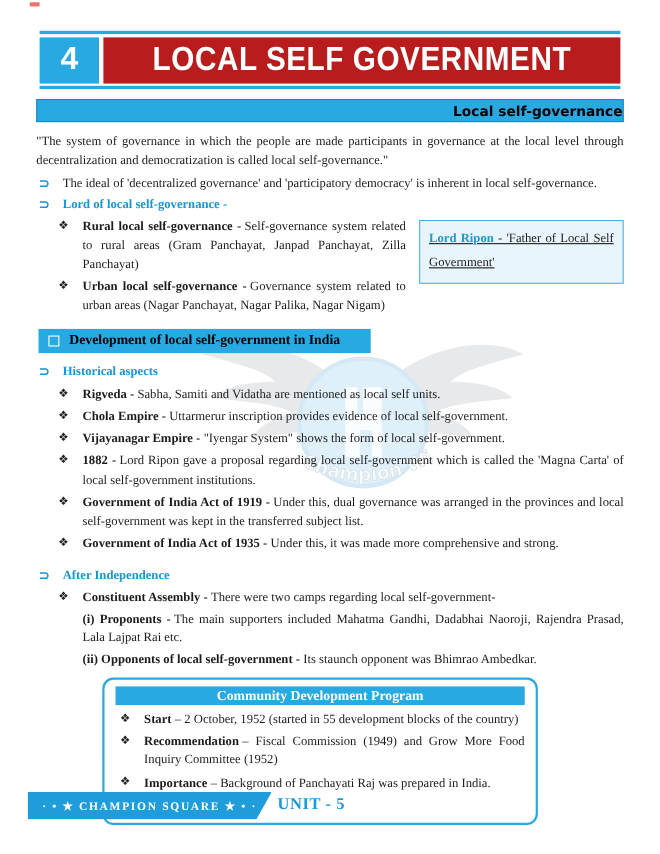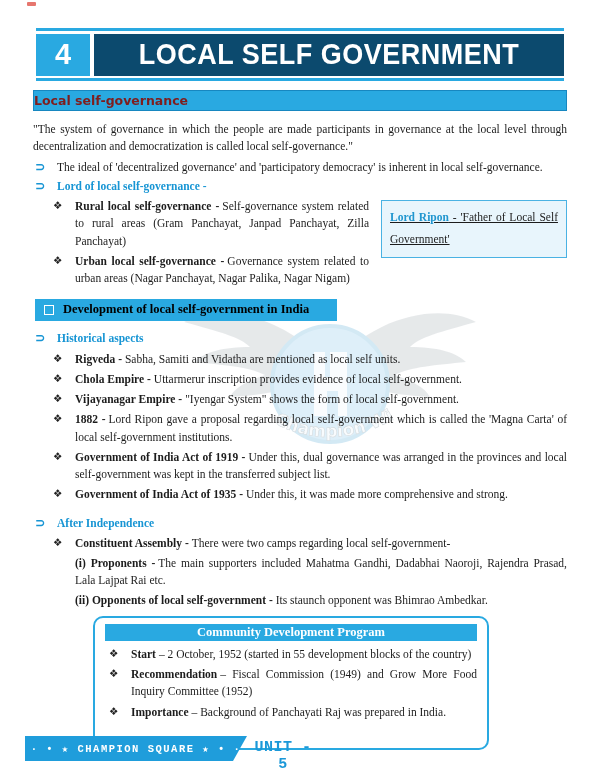--- a/index.html
+++ b/index.html
@@ -11,25 +11,25 @@
   
   .watermark { position:absolute; left:178px; top:278px; z-index:0; }
 
   .content { position:relative; z-index:1; padding:0 33px; }
 
   
   .chapter { margin:28px 3px 0 3px; border-top:3px solid #29a9e1; border-bottom:3px solid #29a9e1; padding:2.5px 0; }
   .header-row { display:flex; gap:4px; height:42px; }
   .chapter-num { width:54px; background:#29a9e1; color:#fff; display:flex; align-items:center; justify-content:center;
                  font-family:"Liberation Sans", sans-serif; font-weight:bold; font-size:29px; }
-  .chapter-title { flex:1; background:#0c4a6e; color:#fff; display:flex; align-items:center; justify-content:center;
+  .chapter-title { flex:1; background:#b91c1c; color:#fff; display:flex; align-items:center; justify-content:center;
                    font-family:"Liberation Sans", sans-serif; font-weight:bold; font-size:27px; letter-spacing:.5px; }
   .chapter-title span { display:inline-block; transform:scaleY(1.12); }
 
-  .topic-banner { margin-top:9px; background:#29a9e1; border:1px solid #1787c0; color:#7f1d1d; text-align:left;
+  .topic-banner { margin-top:9px; background:#29a9e1; border:1px solid #1787c0; color:#000000; text-align:right;
                   font-family:"DejaVu Sans", sans-serif; font-weight:bold; font-size:12.5px; padding:2px 0; }
 
   .para { text-align:justify; font-size:11.5px; line-height:1.5; margin:10px 0 3px; }
   .arrow-item { position:relative; padding-left:24px; text-align:justify; font-size:11.5px; line-height:1.5; margin:2px 0; }
   .ab { position:absolute; left:2px; top:-1px; color:#1795d4; font-weight:bold;
         font-family:"DejaVu Sans", sans-serif; font-size:12.5px; }
   .blue-head { color:#1795d4; font-weight:bold; }
   .d-item { position:relative; padding-left:42px; text-align:justify; font-size:11.5px; line-height:1.5; margin:3px 0; }
   .d-item .db { position:absolute; left:20px; top:0; font-size:10.5px; color:#222;
                 font-family:"DejaVu Sans", sans-serif; }
@@ -45,21 +45,21 @@
   .checkbox { width:8px; height:8px; border:1.5px solid #fff; display:inline-block; flex:none; }
 
   .section-gap { height:6px; }
 
   .cdp-box { margin:7px 0 0 60px; width:372px; border:2px solid #29a9e1; border-radius:10px; padding:6px 10px 24px; background:rgba(255,255,255,.55); }
   .cdp-title { background:#29a9e1; color:#fff; text-align:center; font-weight:bold; font-size:12.5px; padding:1px 0; margin-bottom:5px; }
   .cdp-box .d-item { padding-left:26px; }
   .cdp-box .d-item .db { left:4px; }
 
   
-  .footer { position:absolute; left:0; right:0; top:736px; height:26px; z-index:2; font-family:Liberation Mono, monospace; }
+  .footer { position:absolute; left:0; right:0; top:720px; height:26px; z-index:2; font-family:Liberation Serif, serif; }
   .f-left { position:absolute; left:25px; top:0; width:222px; height:25px; background:#1f9ddb;
             clip-path:polygon(0 0,100% 0,calc(100% - 14px) 100%,0 100%);
             color:#fff; display:flex; align-items:center; justify-content:center;
             font-weight:bold; font-size:10.5px; letter-spacing:1.5px; }
   .f-unit { position:absolute; left:246px; width:74px; top:3px; text-align:center; color:#1b98d8;
             font-weight:bold; font-size:15px; letter-spacing:.5px; }
   .f-right { position:absolute; left:320px; right:10px; height:25px; background:#1f9ddb;
              clip-path:polygon(14px 0,100% 0,100% 100%,0 100%);
              color:#fff; display:flex; align-items:center; font-weight:bold; font-size:11px; }
   .f-contact { flex:1; text-align:center; padding-left:12px; letter-spacing:.3px; }

